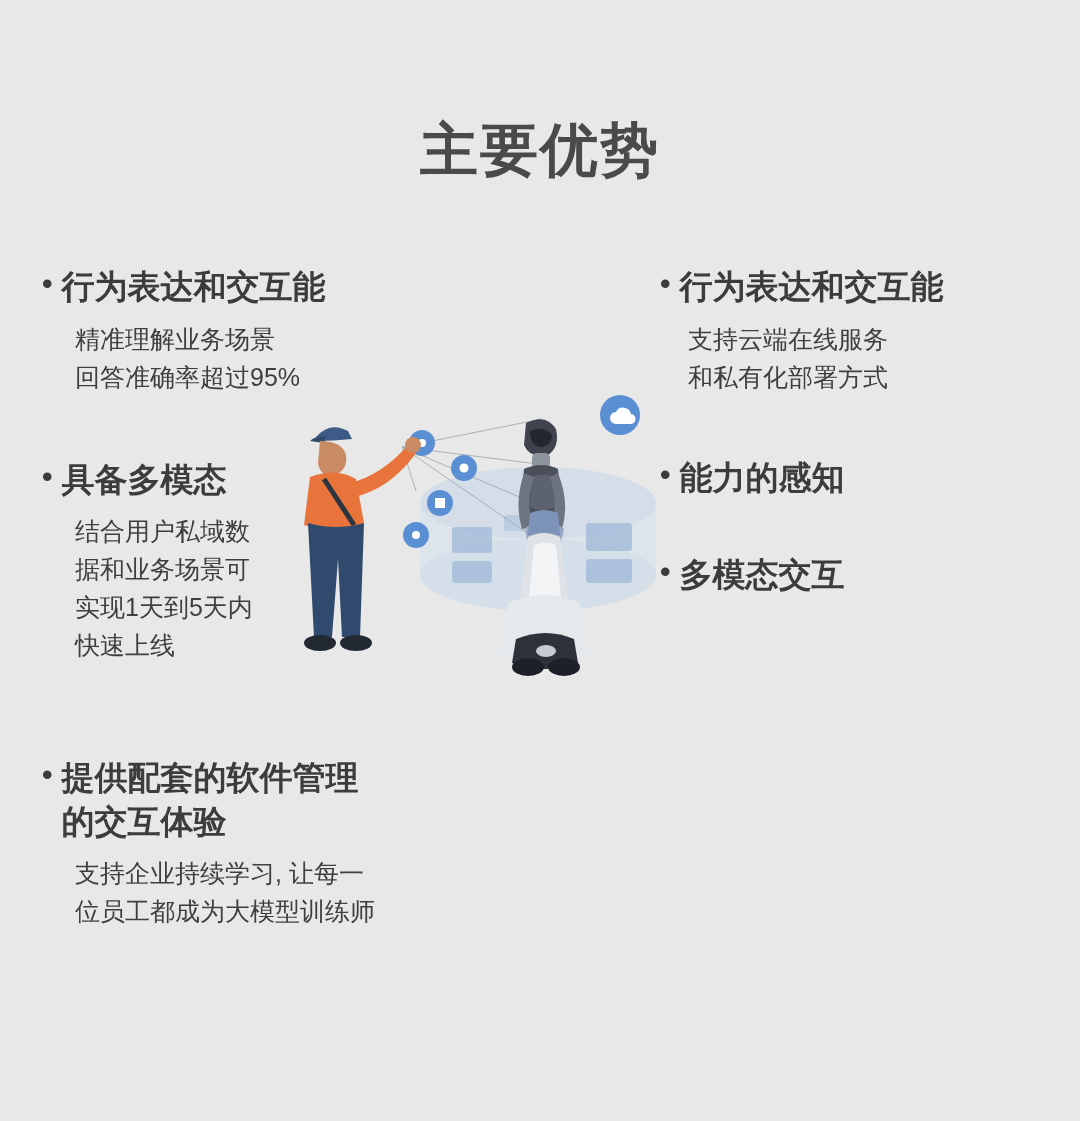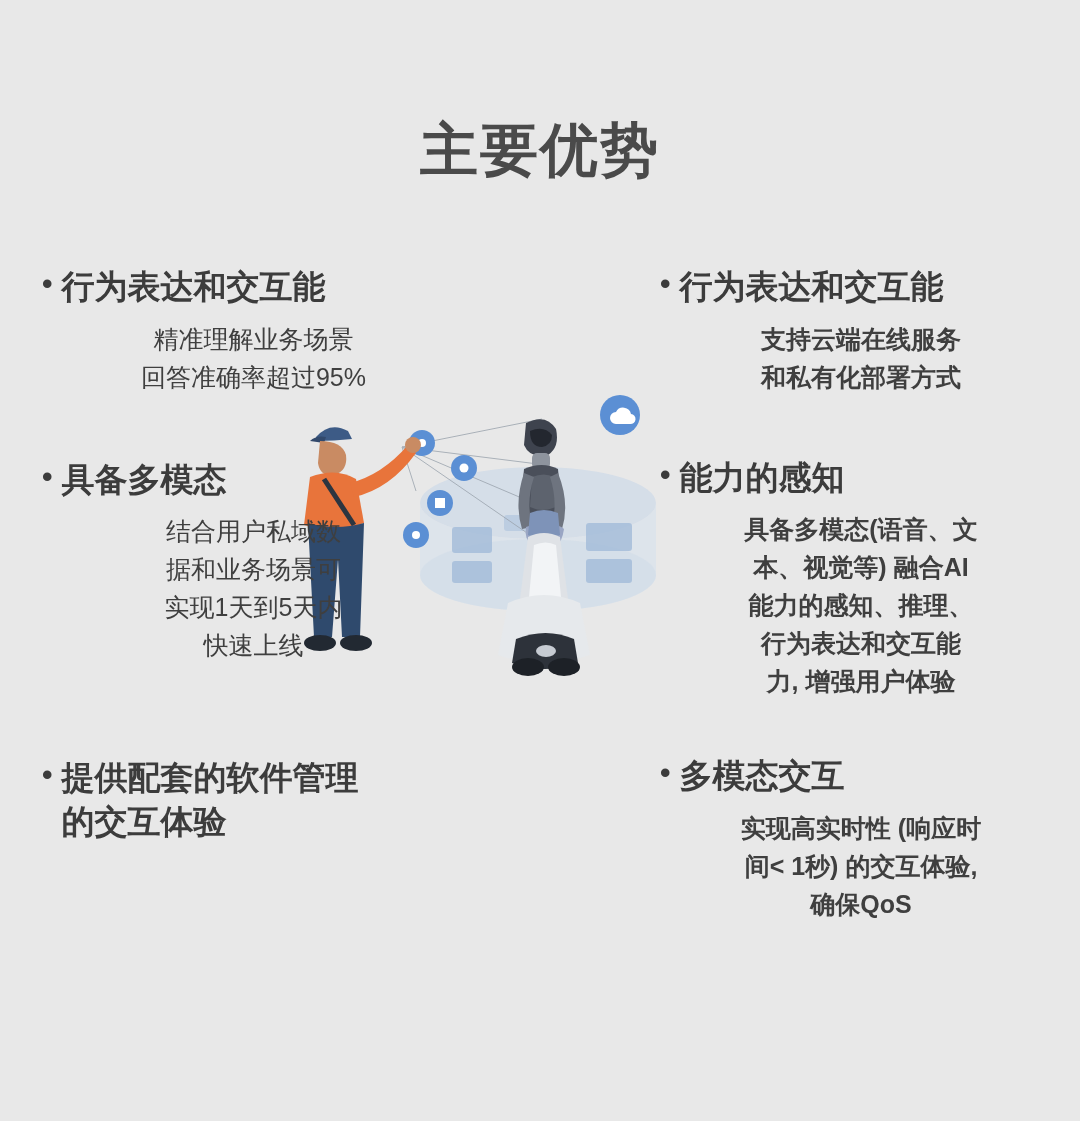--- a/index.html
+++ b/index.html
@@ -58,24 +58,23 @@
     flex: 0 0 auto;
   }
   .feature-head .txt { flex: 1 1 auto; }
 
   .feature-body {
     font-size: 25px;
     line-height: 1.52;
     color: #3f3f3f;
     margin-top: 11px;
     white-space: pre-line;
-    text-align: center;
   }
   .col.left .feature-body { margin-left: 33px; }
-  .col.right .feature-body { margin-left: 12px; font-weight: bold; }
+  .col.right .feature-body { margin-left: 28px; }
 
   
   .f-left-0 { margin-bottom: 62px; }
   .f-left-1 { margin-bottom: 92px; }
   .f-right-0 { margin-bottom: 60px; }
   .f-right-1 { margin-bottom: 54px; }
 
   
   .illustration {
     position: absolute;
@@ -207,51 +206,45 @@
 实现1天到5天内
 快速上线</div>
     </div>
 
     <div class="feature">
       <div class="feature-head">
         <span class="bullet">•</span>
         <span class="txt" style="white-space: pre-line;">提供配套的软件管理
 的交互体验</span>
       </div>
+      <div class="feature-body">支持企业持续学习, 让每一
+位员工都成为大模型训练师</div>
     </div>
 
   </div>
 
   <div class="col right">
 
     <div class="feature f-right-0">
       <div class="feature-head">
         <span class="bullet">•</span>
         <span class="txt">行为表达和交互能</span>
       </div>
       <div class="feature-body">支持云端在线服务
 和私有化部署方式</div>
     </div>
 
     <div class="feature f-right-1">
       <div class="feature-head">
         <span class="bullet">•</span>
         <span class="txt">能力的感知</span>
       </div>
-      <div class="feature-body">具备多模态(语音、文
-本、视觉等) 融合AI
-能力的感知、推理、
-行为表达和交互能
-力, 增强用户体验</div>
     </div>
 
     <div class="feature">
       <div class="feature-head">
         <span class="bullet">•</span>
         <span class="txt">多模态交互</span>
       </div>
-      <div class="feature-body">实现高实时性 (响应时
-间&lt; 1秒) 的交互体验,
-确保QoS</div>
     </div>
 
   </div>
 </div>
 
 </body></html>

